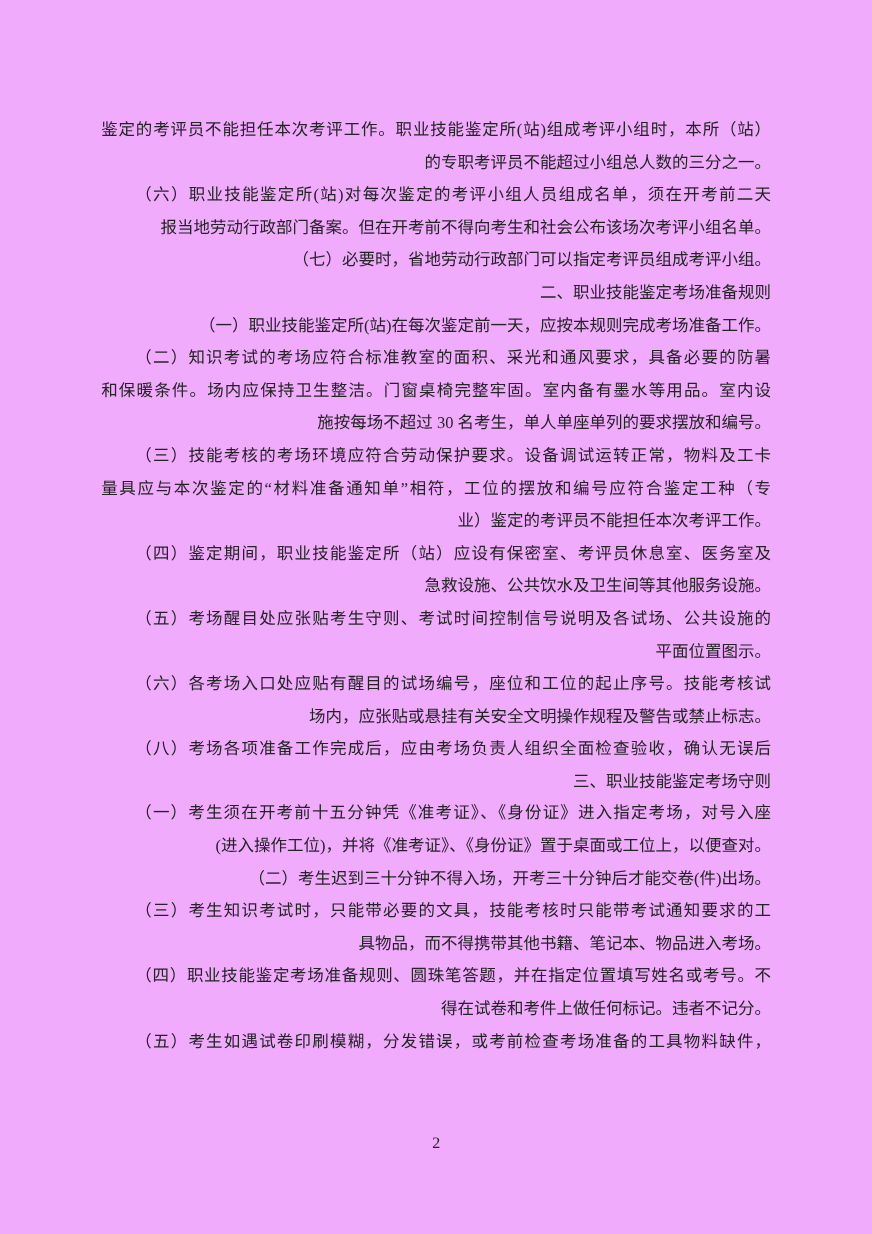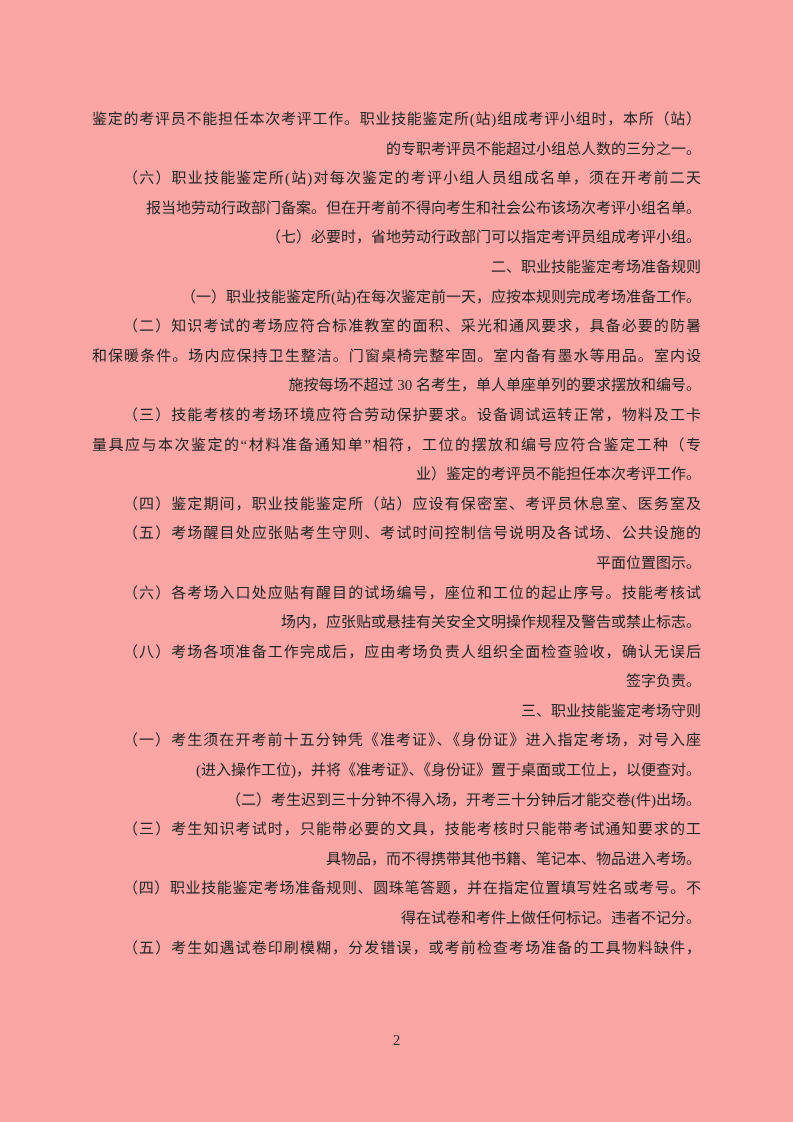--- a/index.html
+++ b/index.html
@@ -4,21 +4,21 @@
 <style>
   html, body {
     margin: 0;
     padding: 0;
     background: #ffffff;
   }
   .page {
     position: relative;
     width: 793px;
     height: 1122px;
-    background: #fca5a5;
+    background: #f0abfc;
     overflow: hidden;
     font-family: "Liberation Serif", "DejaVu Serif", serif;
     color: #242424;
   }
   .text-block {
     position: absolute;
     left: 92px;
     top: 105px;
     width: 609px;
     font-size: 15px;
@@ -60,26 +60,26 @@
     <div class="line indent">（七）必要时，省地劳动行政部门可以指定考评员组成考评小组。</div>
     <div class="line indent">二、职业技能鉴定考场准备规则</div>
     <div class="line indent">（一）职业技能鉴定所(站)在每次鉴定前一天，应按本规则完成考场准备工作。</div>
     <div class="line indent justify">（二）知识考试的考场应符合标准教室的面积、采光和通风要求，具备必要的防暑</div>
     <div class="line justify">和保暖条件。场内应保持卫生整洁。门窗桌椅完整牢固。室内备有墨水等用品。室内设</div>
     <div class="line">施按每场不超过 30 名考生，单人单座单列的要求摆放和编号。</div>
     <div class="line indent justify">（三）技能考核的考场环境应符合劳动保护要求。设备调试运转正常，物料及工卡</div>
     <div class="line justify">量具应与本次鉴定的“材料准备通知单”相符，工位的摆放和编号应符合鉴定工种（专</div>
     <div class="line">业）鉴定的考评员不能担任本次考评工作。</div>
     <div class="line indent justify">（四）鉴定期间，职业技能鉴定所（站）应设有保密室、考评员休息室、医务室及</div>
+    <div class="line">急救设施、公共饮水及卫生间等其他服务设施。</div>
     <div class="line indent justify">（五）考场醒目处应张贴考生守则、考试时间控制信号说明及各试场、公共设施的</div>
     <div class="line">平面位置图示。</div>
     <div class="line indent justify">（六）各考场入口处应贴有醒目的试场编号，座位和工位的起止序号。技能考核试</div>
     <div class="line">场内，应张贴或悬挂有关安全文明操作规程及警告或禁止标志。</div>
     <div class="line indent justify">（八）考场各项准备工作完成后，应由考场负责人组织全面检查验收，确认无误后</div>
-    <div class="line">签字负责。</div>
     <div class="line indent">三、职业技能鉴定考场守则</div>
     <div class="line indent justify">（一）考生须在开考前十五分钟凭《准考证》、《身份证》进入指定考场，对号入座</div>
     <div class="line">(进入操作工位)，并将《准考证》、《身份证》置于桌面或工位上，以便查对。</div>
     <div class="line indent">（二）考生迟到三十分钟不得入场，开考三十分钟后才能交卷(件)出场。</div>
     <div class="line indent justify">（三）考生知识考试时，只能带必要的文具，技能考核时只能带考试通知要求的工</div>
     <div class="line">具物品，而不得携带其他书籍、笔记本、物品进入考场。</div>
     <div class="line indent justify">（四）职业技能鉴定考场准备规则、圆珠笔答题，并在指定位置填写姓名或考号。不</div>
     <div class="line">得在试卷和考件上做任何标记。违者不记分。</div>
     <div class="line indent justify">（五）考生如遇试卷印刷模糊，分发错误，或考前检查考场准备的工具物料缺件，</div>
   </div>

